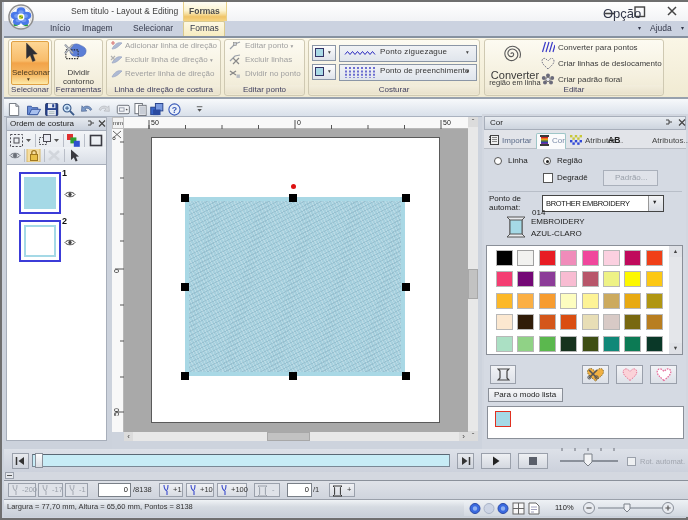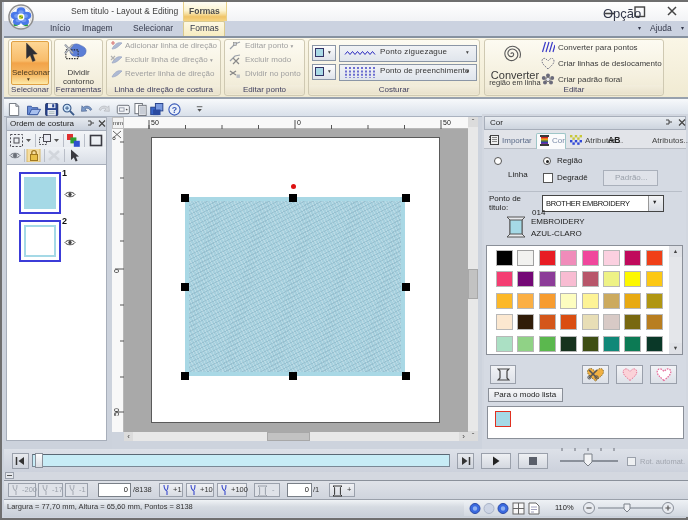--- a/index.html
+++ b/index.html
@@ -90,21 +90,21 @@
     </div>
     <svg class="abs" style="left:227px;top:38px;" width="13" height="11" viewBox="0 0 13 11">
         <path d="M1 9 L6 4 L11 2" stroke="#9aa0aa" stroke-width="1.3" fill="none"></path>
         <rect x="4.6" y="2.6" width="2.8" height="2.8" fill="#c8ccd2" stroke="#888" stroke-width="0.6"></rect>
       </svg>
     <div class="smallrow" style="left:243px;top:39px;">Editar ponto <span style="font-size:5.5px;">▾</span></div>
     <svg class="abs" style="left:227px;top:52px;" width="13" height="11" viewBox="0 0 13 11">
         <path d="M1 7 L6 2 L11 1" stroke="#9aa0aa" stroke-width="1.2" fill="none"></path>
         <path d="M4 4 L10 10 M10 4 L4 10" stroke="#8a8a8a" stroke-width="1.2"></path>
       </svg>
-    <div class="smallrow" style="left:243px;top:53px;">Excluir modo</div>
+    <div class="smallrow" style="left:243px;top:53px;">Excluir linhas</div>
     <svg class="abs" style="left:227px;top:66px;" width="13" height="11" viewBox="0 0 13 11">
         <path d="M1 3 L7 7 M7 3 L1 7" stroke="#8a8a8a" stroke-width="1.4"></path>
         <rect x="7.5" y="6.5" width="3.4" height="3.4" fill="#b8bcc2"></rect>
       </svg>
     <div class="smallrow" style="left:243px;top:67px;">Dividir no ponto</div>
 
     <div class="grp" style="left:306px;width:172px;">
       <div class="grplabel">Costurar</div>
     </div>
 
@@ -417,34 +417,34 @@
           <rect x="7.2" y="7.4" width="2.4" height="2.4"></rect>
         </g>
     </svg>
     <div class="txt" style="left:583px;top:134px;font-size:8px;color:#444;">Atributos...</div>
     <div class="txt" style="left:606px;top:133px;font-size:8.5px;font-weight:bold;color:#222;">AB</div>
     <div class="txt" style="left:650px;top:134px;font-size:8px;color:#444;">Atributos...</div>
 
     <div class="abs" style="left:482px;top:147px;width:202px;height:290px;background:#d5dae3;"></div>
 
     <div class="abs" style="left:492px;top:155px;width:8px;height:8px;border-radius:50%;background:#fff;border:1px solid #555;box-sizing:border-box;"></div>
-    <div class="txt" style="left:506px;top:168px;font-size:8px;color:#222;">Linha</div>
+    <div class="txt" style="left:506px;top:154px;font-size:8px;color:#222;">Linha</div>
     <div class="abs" style="left:541px;top:155px;width:8px;height:8px;border-radius:50%;background:#fff;border:1px solid #555;box-sizing:border-box;"></div>
     <div class="abs" style="left:543.5px;top:157.5px;width:3px;height:3px;border-radius:50%;background:#222;"></div>
     <div class="txt" style="left:555px;top:154px;font-size:8px;color:#222;">Região</div>
 
     <div class="abs" style="left:541px;top:171px;width:10px;height:10px;background:#fff;border:1px solid #555;box-sizing:border-box;"></div>
     <div class="txt" style="left:555px;top:171px;font-size:8px;color:#222;">Degradê</div>
 
     <div class="abs" style="left:601px;top:168px;width:55px;height:16px;background:#dfe2e9;border:1px solid #aab0bb;box-sizing:border-box;"></div>
     <div class="txt" style="left:613px;top:171px;font-size:8px;color:#9aa0aa;">Padrão...</div>
     <div class="abs" style="left:486px;top:189px;width:194px;height:1px;background:#b8bec8;"></div>
 
     <div class="txt" style="left:487px;top:192px;font-size:8px;color:#222;">Ponto de</div>
-    <div class="txt" style="left:487px;top:201px;font-size:8px;color:#222;">titulo:</div>
+    <div class="txt" style="left:487px;top:201px;font-size:8px;color:#222;">automat:</div>
     <div class="abs" style="left:540px;top:193px;width:122px;height:17px;background:#fff;border:1px solid #444;box-sizing:border-box;"></div>
     <div class="txt" style="left:544px;top:197px;font-size:7.5px;color:#111;letter-spacing:-0.3px;">BROTHER EMBROIDERY</div>
     <div class="abs" style="left:646px;top:194px;width:15px;height:15px;background:linear-gradient(#f4f5f7,#d8dce3);border-left:1px solid #999;box-sizing:border-box;"></div>
     <div class="txt" style="left:650px;top:197px;font-size:5.5px;color:#222;">▼</div>
 
     <div class="txt" style="left:530px;top:206px;font-size:8px;color:#222;">014</div>
     <div class="txt" style="left:529px;top:215px;font-size:8px;color:#222;">EMBROIDERY</div>
     <div class="txt" style="left:529px;top:227px;font-size:8px;color:#222;">AZUL-CLARO</div>
     <svg class="abs" style="left:504px;top:214px;" width="20" height="22" viewBox="0 0 20 22">
       <path d="M1 1 L19 1 L16 4 L16 18 L19 21 L1 21 L4 18 L4 4 Z" fill="#e8eaee" stroke="#555" stroke-width="1"></path>

